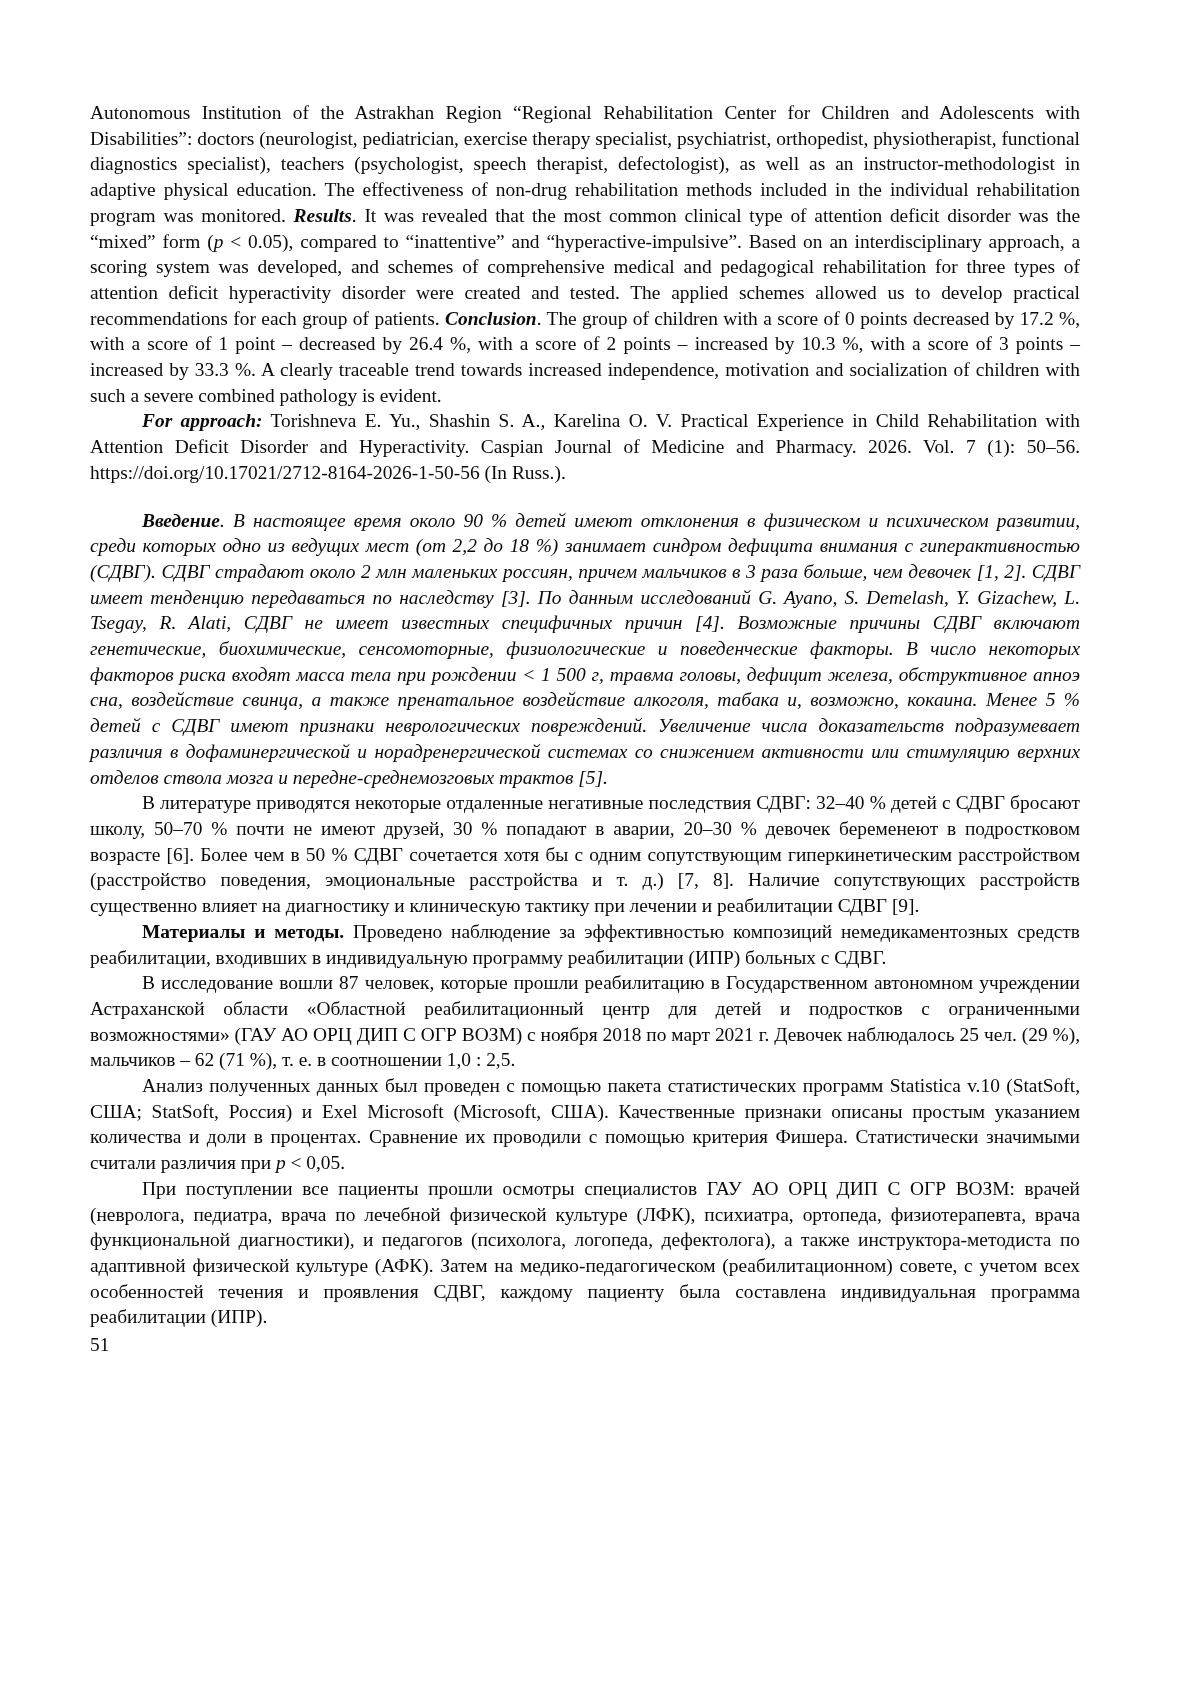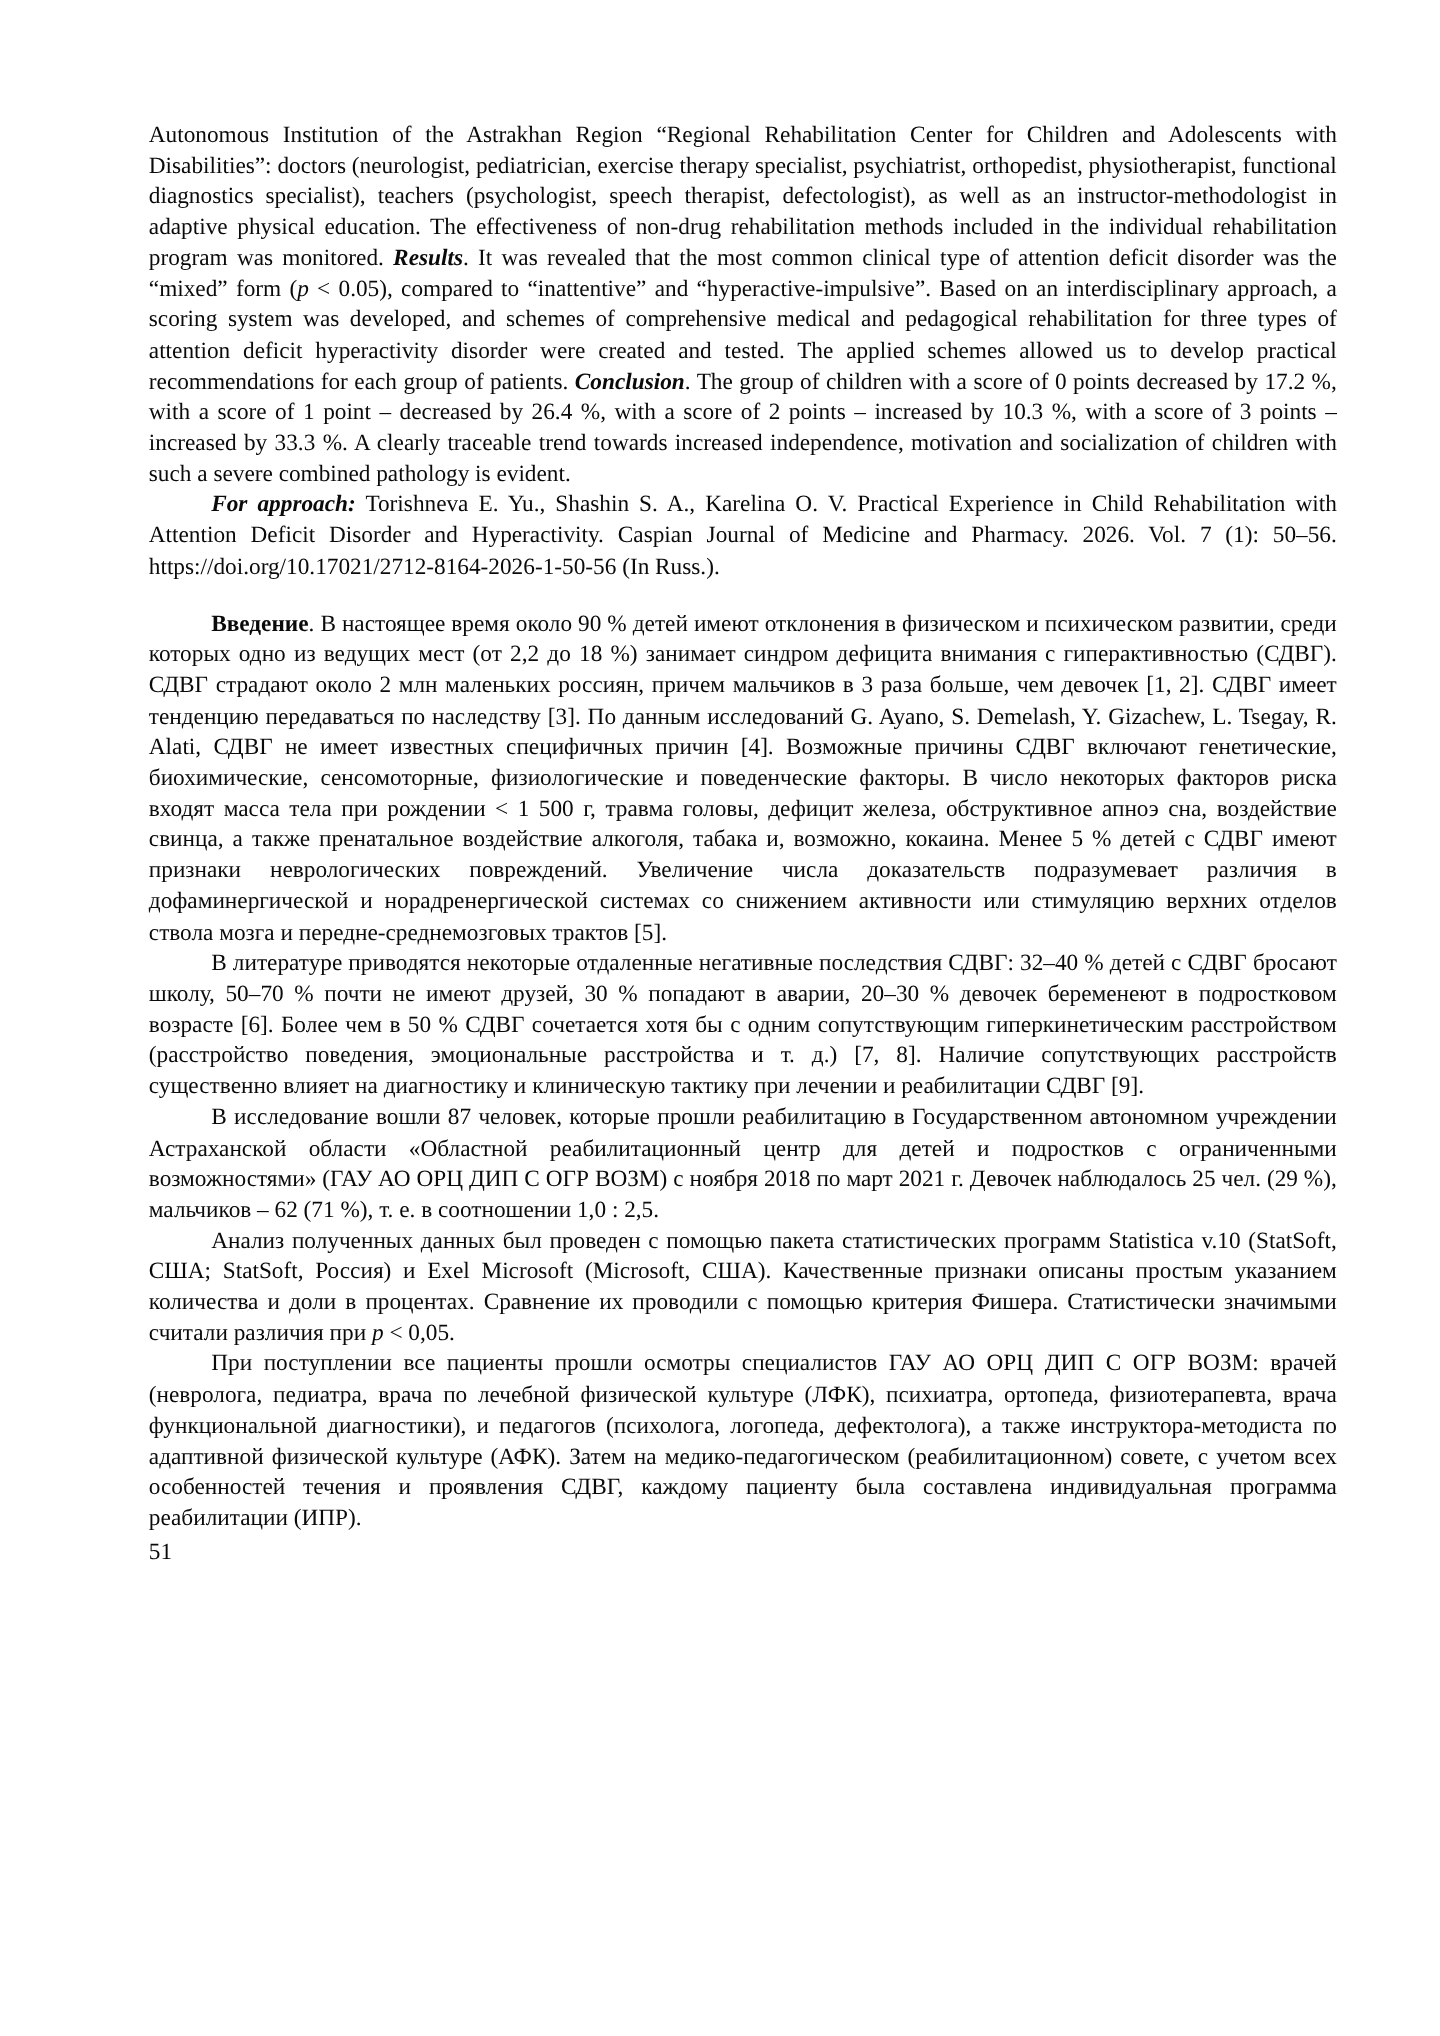--- a/index.html
+++ b/index.html
@@ -12,51 +12,52 @@
     width: 1200px;
     height: 1697px;
     margin: 0 auto;
     background: #ffffff;
     overflow: hidden;
     font-family: "Liberation Serif", "DejaVu Serif", serif;
     color: #0a0a0a;
   }
   .content {
     position: absolute;
-    left: 124px;
+    left: 90px;
     top: 100px;
     width: 990px;
   }
   p.para {
     margin: 0;
     font-size: 19.4px;
     line-height: 25.7px;
     text-align: justify;
   }
   p.para.indent { text-indent: 52px; }
-  p.para.gap-before { margin-top: 22px; }
+  p.para.gap-before { margin-top: 22px; font-style: italic; }
   .b  { font-weight: bold; }
   .i  { font-style: italic; }
   .bi { font-weight: bold; font-style: italic; }
   .page-number {
     margin-top: 2px;
     font-size: 19.4px;
     line-height: 25.7px;
     text-align: left;
   }
 </style>
 </head>
 <body>
 
 <div class="page">
   <div class="content">
     <div>
         <p class="para"><span class="">Autonomous Institution of the Astrakhan Region “Regional Rehabilitation Center for Children and Adolescents with Disabilities”: doctors (neurologist, pediatrician, exercise therapy specialist, psychiatrist, orthopedist, physiotherapist, functional diagnostics specialist), teachers (psychologist, speech therapist, defectologist), as well as an instructor-methodologist in adaptive physical education. The effectiveness of non-drug rehabilitation methods included in the individual rehabilitation program was monitored. </span><span class="bi">Results</span><span class="">. It was revealed that the most common clinical type of attention deficit disorder was the “mixed” form (</span><span class="i">p</span><span class=""> &lt; 0.05), compared to “inattentive” and “hyperactive-impulsive”. Based on an interdisciplinary approach, a scoring system was developed, and schemes of comprehensive medical and pedagogical rehabilitation for three types of attention deficit hyperactivity disorder were created and tested. The applied schemes allowed us to develop practical recommendations for each group of patients. </span><span class="bi">Conclusion</span><span class="">. The group of children with a score of 0 points decreased by 17.2 %, with a score of 1 point – decreased by 26.4 %, with a score of 2 points – increased by 10.3 %, with a score of 3 points – increased by 33.3 %. A clearly traceable trend towards increased independence, motivation and socialization of children with such a severe combined pathology is evident.</span></p>
         <p class="para indent"><span class="bi">For approach:</span><span class=""> Torishneva E. Yu., Shashin S. A., Karelina O. V. Practical Experience in Child Rehabilitation with Attention Deficit Disorder and Hyperactivity. Caspian Journal of Medicine and Pharmacy. 2026. Vol. 7 (1): 50–56. https://doi.org/10.17021/2712-8164-2026-1-50-56 (In Russ.).</span></p>
         <p class="para indent gap-before"><span class="b">Введение</span><span class="">. В настоящее время около 90 % детей имеют отклонения в физическом и психическом развитии, среди которых одно из ведущих мест (от 2,2 до 18 %) занимает синдром дефицита внимания с гиперактивностью (СДВГ). СДВГ страдают около 2 млн маленьких россиян, причем мальчиков в 3 раза больше, чем девочек [1, 2]. СДВГ имеет тенденцию передаваться по наследству [3]. По данным исследований G. Ayano, S. Demelash, Y. Gizachew, L. Tsegay, R. Alati, СДВГ не имеет известных специфичных причин [4]. Возможные причины СДВГ включают генетические, биохимические, сенсомоторные, физиологические и поведенческие факторы. В число некоторых факторов риска входят масса тела при рождении &lt; 1 500 г, травма головы, дефицит железа, обструктивное апноэ сна, воздействие свинца, а также пренатальное воздействие алкоголя, табака и, возможно, кокаина. Менее 5 % детей с СДВГ имеют признаки неврологических повреждений. Увеличение числа доказательств подразумевает различия в дофаминергической и норадренергической системах со снижением активности или стимуляцию верхних отделов ствола мозга и передне-среднемозговых трактов [5].</span></p>
         <p class="para indent"><span class="">В литературе приводятся некоторые отдаленные негативные последствия СДВГ: 32–40 % детей с СДВГ бросают школу, 50–70 % почти не имеют друзей, 30 % попадают в аварии, 20–30 % девочек беременеют в подростковом возрасте [6]. Более чем в 50 % СДВГ сочетается хотя бы с одним сопутствующим гиперкинетическим расстройством (расстройство поведения, эмоциональные расстройства и т. д.) [7, 8]. Наличие сопутствующих расстройств существенно влияет на диагностику и клиническую тактику при лечении и реабилитации СДВГ [9].</span></p>
+        <p class="para indent"><span class="b">Материалы и методы.</span><span class=""> Проведено наблюдение за эффективностью композиций немедикаментозных средств реабилитации, входивших в индивидуальную программу реабилитации (ИПР) больных с СДВГ.</span></p>
         <p class="para indent"><span class="">В исследование вошли 87 человек, которые прошли реабилитацию в Государственном автономном учреждении Астраханской области «Областной реабилитационный центр для детей и подростков с ограниченными возможностями» (ГАУ АО ОРЦ ДИП С ОГР ВОЗМ) с ноября 2018 по март 2021 г. Девочек наблюдалось 25 чел. (29 %), мальчиков – 62 (71 %), т. е. в соотношении 1,0 : 2,5.</span></p>
         <p class="para indent"><span class="">Анализ полученных данных был проведен с помощью пакета статистических программ Statistica v.10 (StatSoft, США; StatSoft, Россия) и Exel Microsoft (Microsoft, США). Качественные признаки описаны простым указанием количества и доли в процентах. Сравнение их проводили с помощью критерия Фишера. Статистически значимыми считали различия при </span><span class="i">p</span><span class=""> &lt; 0,05.</span></p>
         <p class="para indent"><span class="">При поступлении все пациенты прошли осмотры специалистов ГАУ АО ОРЦ ДИП С ОГР ВОЗМ: врачей (невролога, педиатра, врача по лечебной физической культуре (ЛФК), психиатра, ортопеда, физиотерапевта, врача функциональной диагностики), и педагогов (психолога, логопеда, дефектолога), а также инструктора-методиста по адаптивной физической культуре (АФК). Затем на медико-педагогическом (реабилитационном) совете, с учетом всех особенностей течения и проявления СДВГ, каждому пациенту была составлена индивидуальная программа реабилитации (ИПР).</span></p>
       </div>
     <div class="page-number">51</div>
   </div>
 </div>
 
 </body></html>

